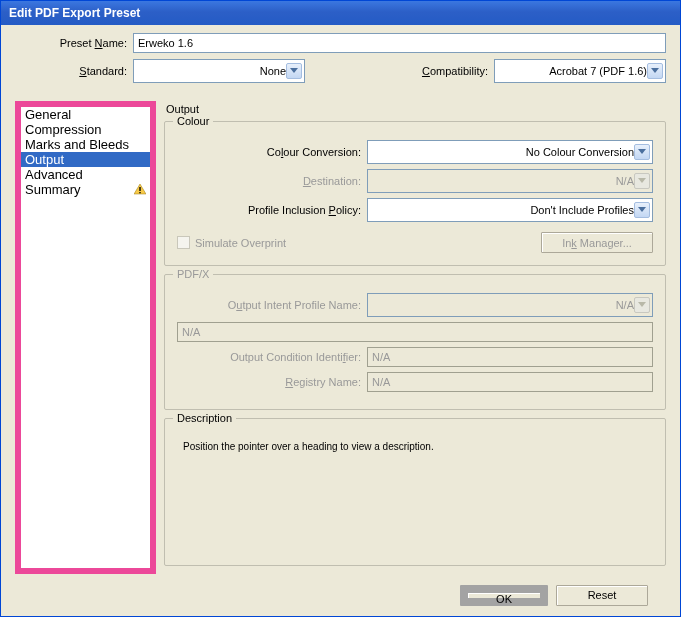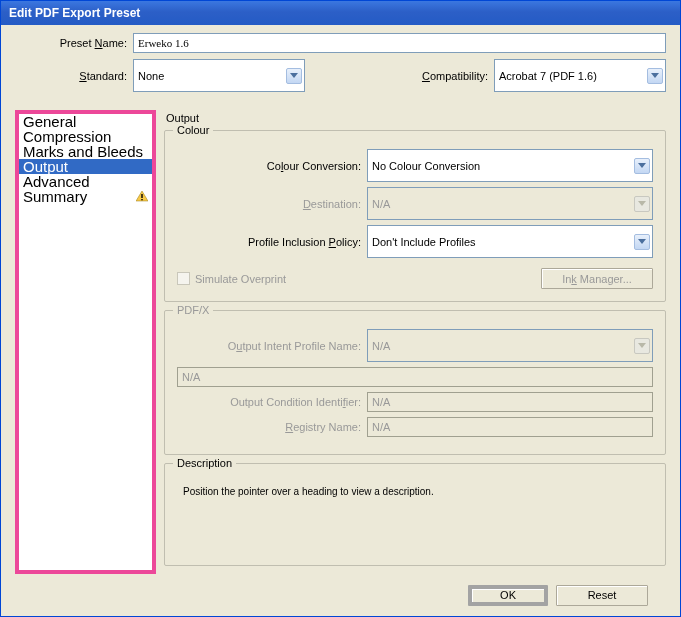--- a/index.html
+++ b/index.html
@@ -7,29 +7,29 @@
 
 .window { width: 681px; height: 617px; border: 1px solid #0046d5; background: #ece9d8; display: flex; flex-direction: column; }
 .titlebar { height: 24px; background: linear-gradient(to bottom, #3b77e0 0%, #2c5fc7 45%, #245bc5 100%); color: #fff; font-weight: bold; font-size: 12px; display: flex; align-items: center; padding: 0 8px; }
 .content { flex: 1; padding: 8px 14px 0 14px; display: flex; flex-direction: column; }
 
 .top-fields { margin-bottom: 12px; }
 .row { display: flex; align-items: center; margin-bottom: 6px; }
 .label { text-align: right; padding-right: 6px; }
 .underline { text-decoration: underline; }
 
-.input-text { height: 20px; border: 1px solid #7f9db9; background: #fff; padding: 0 4px; font-family: Liberation Serif, serif; font-size: 11px; }
-.select { height: 33px; border: 1px solid #7f9db9; background: #fff; display: flex; align-items: center; padding: 0 2px 0 4px; justify-content: space-between; font-size: 11px; }
+.input-text { height: 20px; border: 1px solid #7f9db9; background: #fff; padding: 0 4px; font-family: Liberation Sans, sans-serif; font-size: 11px; }
+.select { height: 24px; border: 1px solid #7f9db9; background: #fff; display: flex; align-items: center; padding: 0 2px 0 4px; justify-content: flex-end; font-size: 11px; }
 .select.disabled { background: #ece9d8; color: #999; }
 .arrow-btn { width: 16px; height: 16px; background: linear-gradient(to bottom,#e8f0fb,#c3d7f3); border: 1px solid #a4bde0; border-radius: 2px; display: flex; align-items: center; justify-content: center; }
 .arrow-btn svg { width: 8px; height: 6px; }
 .arrow-btn.disabled { background: #e8e8e0; border-color: #c8c8c0; }
 
 .main-area { flex: 1; display: flex; gap: 8px; }
-.sidebar { width: 141px; border: 4px solid #ec4899; background: #fff; font-size: 15px; }
+.sidebar { width: 141px; border: 6px solid #ec4899; background: #fff; font-size: 13px; }
 .sidebar-item { padding: 1px 4px; display: flex; align-items: center; justify-content: space-between; height: 15px; }
 .sidebar-item.selected { background: #316ac5; color: #fff; }
 .warn-icon { width: 12px; height: 11px; }
 
 .panel { flex: 1; display: flex; flex-direction: column; }
 .panel-title { font-size: 11px; padding: 2px 0 6px 2px; }
 
 .groupbox { border: 1px solid #c0beb0; border-radius: 2px; position: relative; padding: 18px 12px 12px 12px; margin-bottom: 8px; }
 .groupbox-title { position: absolute; top: -7px; left: 8px; background: #ece9d8; padding: 0 4px; font-size: 11px; }
 .groupbox.disabled-text .groupbox-title { color: #999; }
@@ -37,21 +37,21 @@
 .form-row { display: flex; align-items: center; margin-bottom: 5px; }
 .form-label { width: 190px; text-align: right; padding-right: 6px; }
 .form-label.disabled { color: #999; }
 
 .checkbox-row { display: flex; align-items: center; margin-top: 10px; }
 .checkbox { width: 13px; height: 13px; border: 1px solid #c9c7ba; background: #f5f4ee; margin-right: 5px; }
 .checkbox-label.disabled { color: #999; }
 
 .btn { height: 21px; border: 1px solid #aca899; background: #ece9d8; border-radius: 1px; font-family: inherit; font-size: 11px; padding: 0 12px; box-shadow: inset 1px 1px 0 #fff; }
 .btn.disabled { color: #999; }
-.btn.primary { border: 4px solid #a3a3a3; padding: 0 28px; }
+.btn.primary { border: 8px solid #a3a3a3; padding: 0 28px; }
 
 .input-disabled { height: 20px; border: 1px solid #a0a090; background: #ece9d8; padding: 0 4px; color: #999; font-size: 11px; display:flex; align-items:center; }
 
 .desc-text { font-size: 10px; padding: 4px 6px 20px 6px; }
 
 .bottom-bar { height: 42px; display: flex; align-items: center; justify-content: flex-end; gap: 8px; padding-right: 18px; }
 </style>
 </head>
 <body>
 

